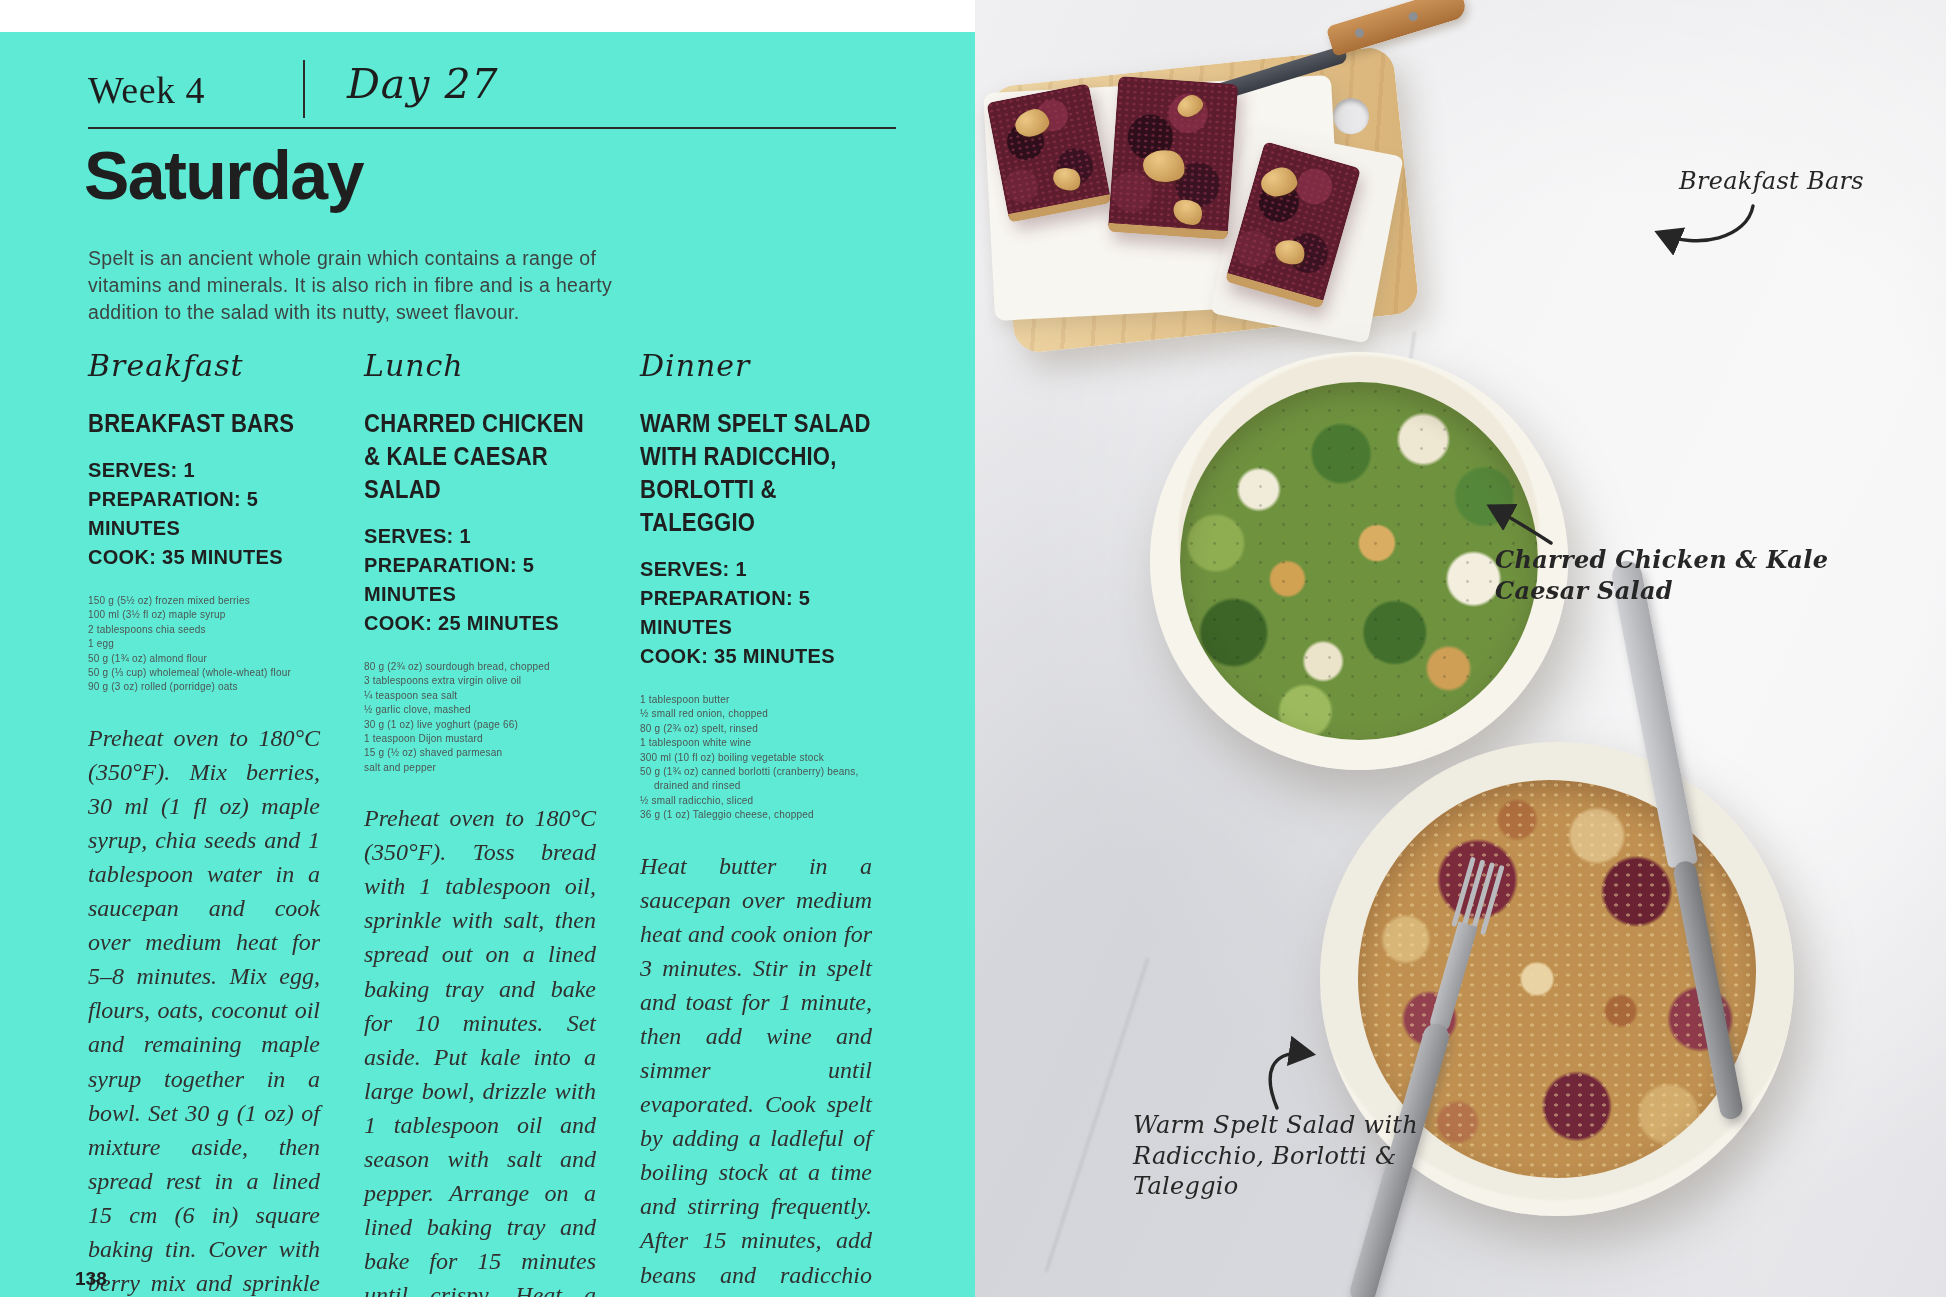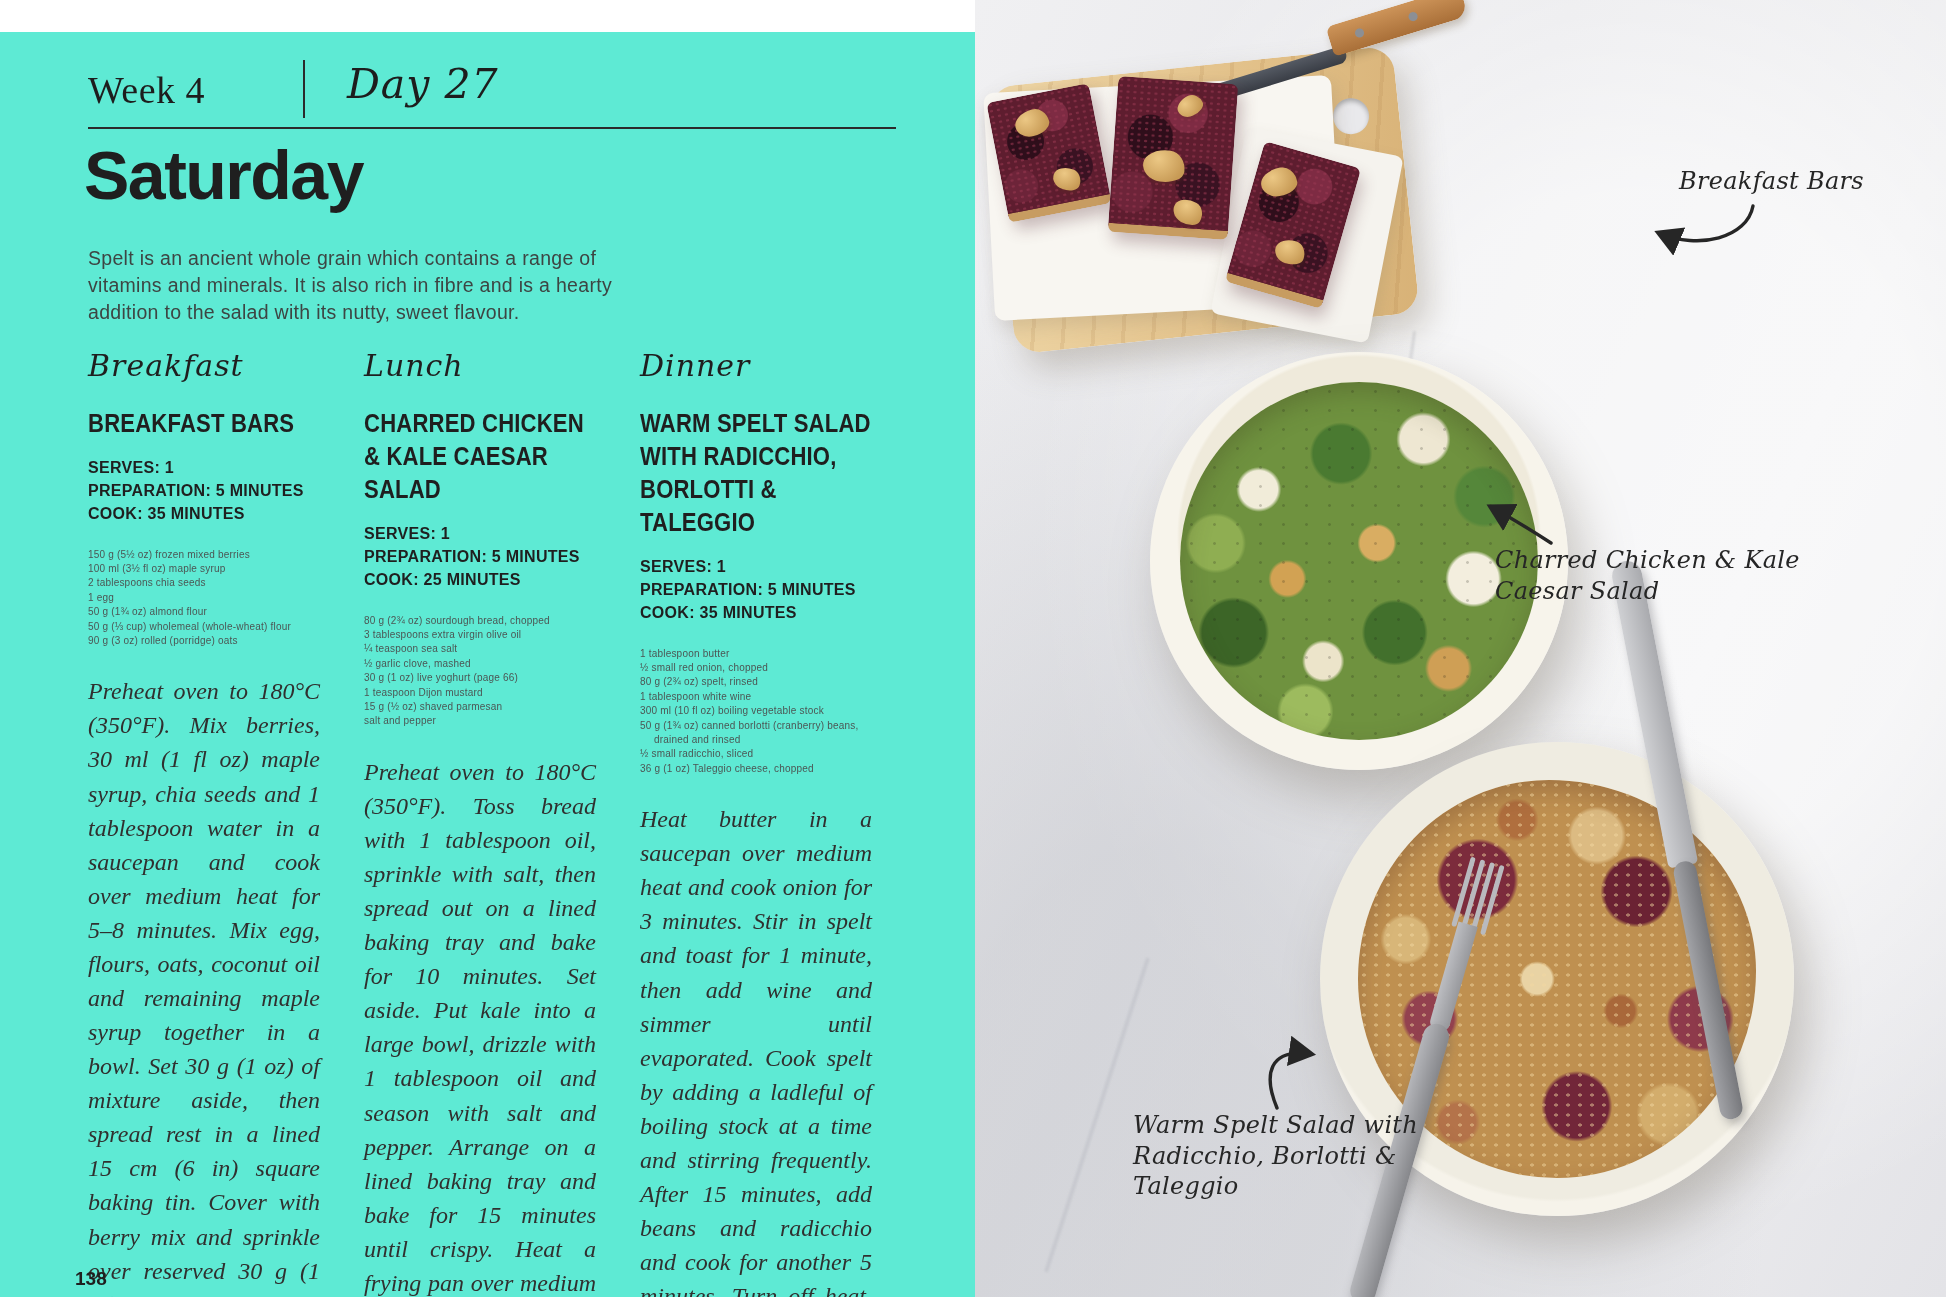--- a/index.html
+++ b/index.html
@@ -14,21 +14,21 @@
   .day { position:absolute; left:347px; top:28px; font-family:"DejaVu Serif",serif; font-style:italic; font-size:41px; color:#1d1d1d; letter-spacing:1px; }
   .rule-h { position:absolute; left:88px; top:95px; width:808px; height:2px; background:#2b2b2b; }
 
   .title { position:absolute; left:84px; top:104px; font-size:68px; font-weight:700; letter-spacing:-1.5px; color:#1f1f1f; }
   .intro { position:absolute; left:88px; top:213px; width:540px; font-size:19.5px; line-height:1.38; color:#3d4543; letter-spacing:.3px; }
 
   .columns { position:absolute; left:88px; top:316px; display:flex; gap:44px; }
   .col { width:232px; }
   .meal-script { font-family:"DejaVu Serif",serif; font-style:italic; font-size:30px; color:#1f1f1f; letter-spacing:1px; margin-bottom:24px; }
   .recipe-title { font-size:26px; font-weight:700; line-height:1.27; color:#1f1f1f; width:118%; transform:scaleX(.85); transform-origin:left top; letter-spacing:.2px; margin-bottom:16px; }
-  .meta { font-size:16px; font-weight:700; line-height:1.45; color:#1f1f1f; letter-spacing:.3px; margin-bottom:22px; }
+  .meta { font-size:20px; font-weight:700; line-height:1.45; color:#1f1f1f; letter-spacing:.3px; margin-bottom:22px; }
   .ingredients { list-style:none; font-size:10px; line-height:1.44; color:#4c5654; letter-spacing:.2px; margin-bottom:26px; }
   .ingredients li { padding-left:14px; text-indent:-14px; }
   .method { font-family:"Liberation Serif",serif; font-size:24px; line-height:1.42; color:#30302f; text-align:justify;font-style:italic; }
 
   .page-number { position:absolute; left:75px; top:1236px; font-size:19px; font-weight:700; color:#1f1f1f; }
 
   
   .photo { position:absolute; left:975px; top:0; width:971px; height:1297px; overflow:hidden;
     background:
       radial-gradient(ellipse at 18% 88%, rgba(188,190,197,.45) 0 18%, rgba(0,0,0,0) 55%),
@@ -128,21 +128,21 @@
   
   .fork { position:absolute; left:428px; top:852px; width:40px; height:460px; transform:rotate(16deg); z-index:5; }
   .tine { position:absolute; top:0; width:5px; height:72px; background:#b9babe; border-radius:3px; }
   .tine1{left:4px} .tine2{left:14px} .tine3{left:24px} .tine4{left:34px}
   .fk-neck { position:absolute; top:66px; left:10px; width:20px; height:110px; background:linear-gradient(90deg,#bcbdc1,#97989c); border-radius:0 0 8px 8px; }
   .fk-handle { position:absolute; top:170px; left:7px; width:26px; height:290px; background:linear-gradient(90deg,#b4b5b9,#86878b); border-radius:13px; box-shadow:3px 6px 10px rgba(90,90,95,.35); }
 
   
   .annotation { position:absolute; z-index:8; font-family:"DejaVu Serif",serif; font-style:italic; font-size:24px; line-height:1.28; color:#262626; letter-spacing:.3px; }
   .ann-breakfast { left:704px; top:166px; }
-  .ann-lunch { left:520px; top:545px; }
+  .ann-lunch { left:520px; top:545px;font-weight:bold; }
   .ann-dinner { left:158px; top:1110px; }
   .arrows { position:absolute; inset:0; z-index:7; }
 
   .annotation div, .week, .day, .title, .intro, .meal-script, .recipe-title, .meta div, .method, .page-number { white-space:pre-line; }
 </style>
 </head>
 <body>
 
 <div class="left-panel">
   <div class="week">Week 4</div>

